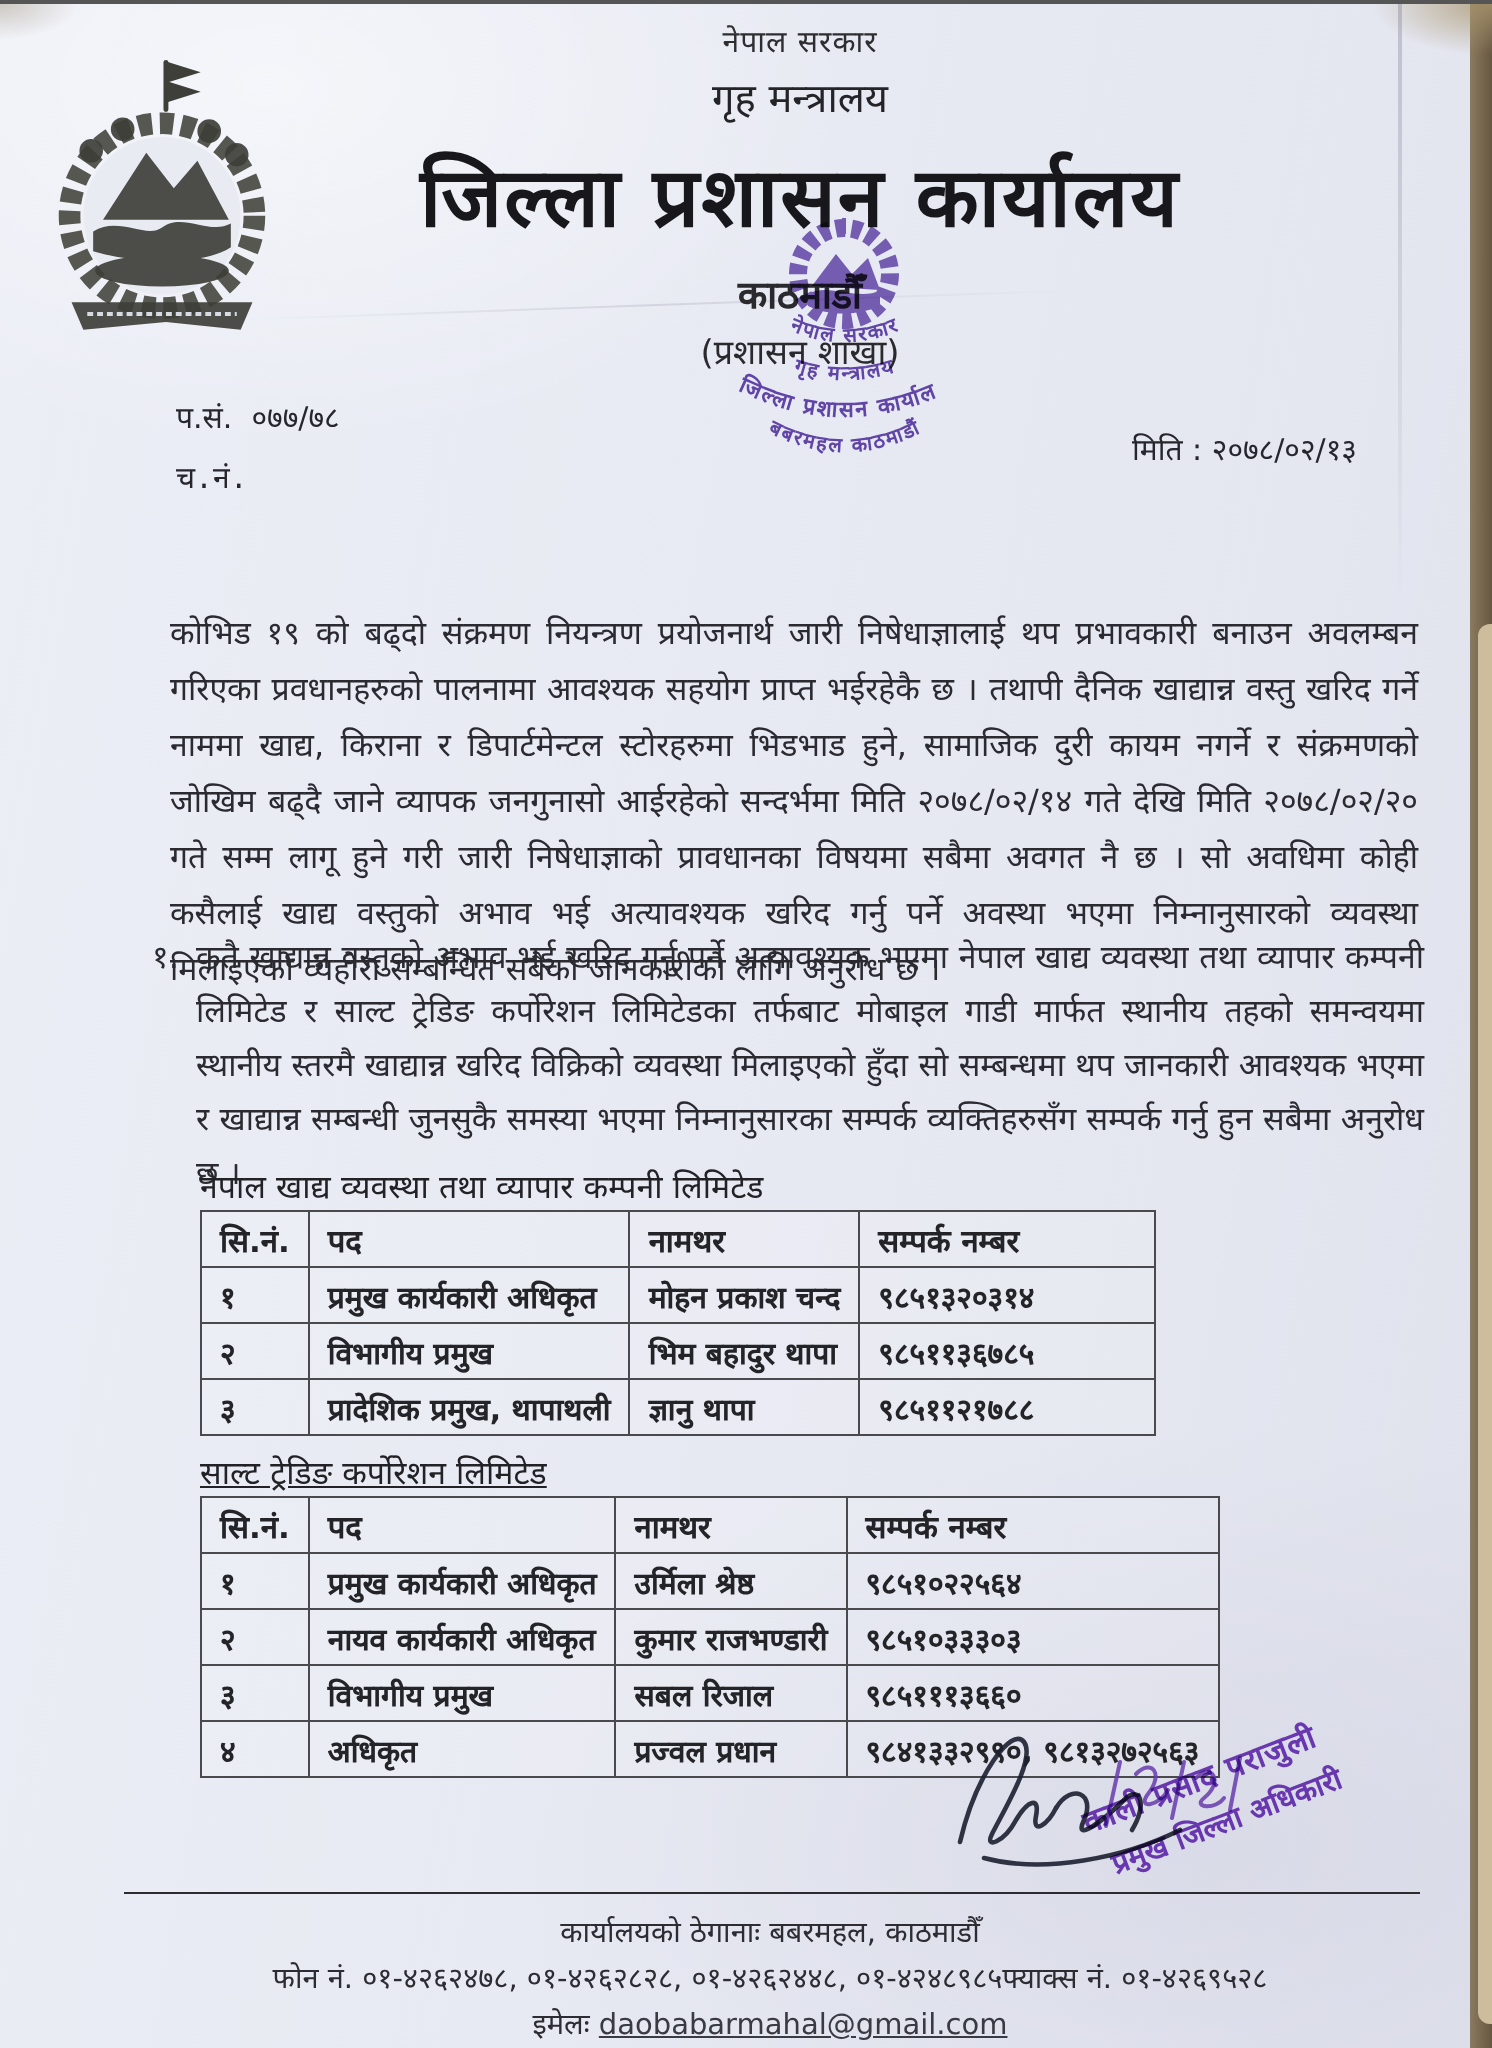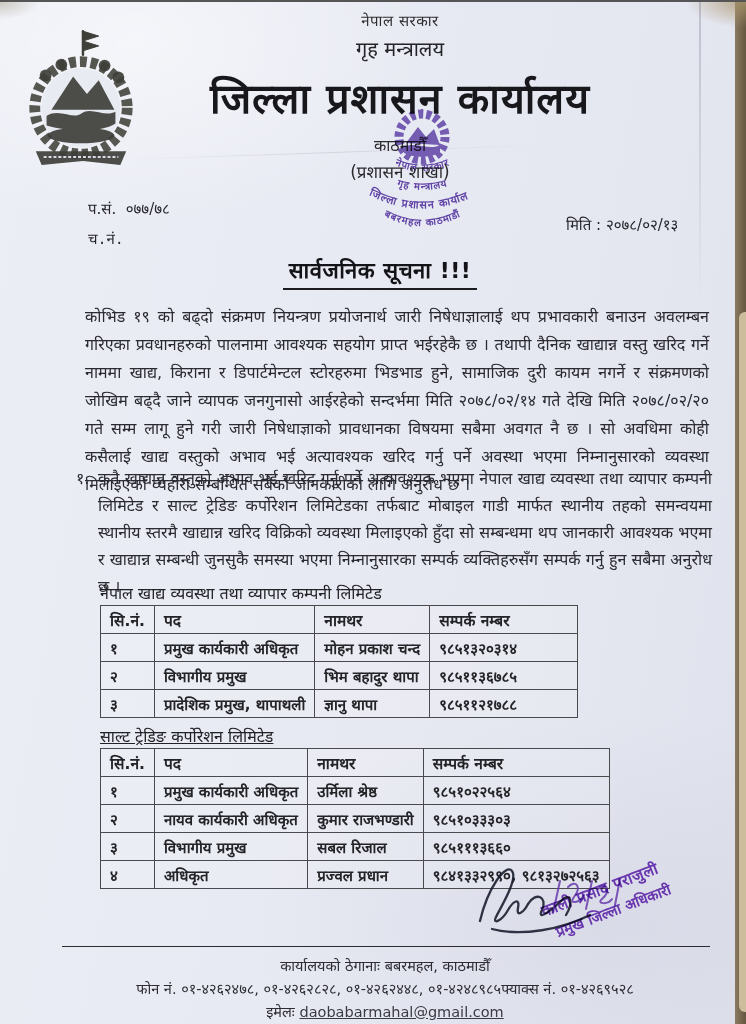--- a/index.html
+++ b/index.html
@@ -20,21 +20,21 @@
   .crease-d{position:absolute;left:120px;top:150px;width:420px;height:1px;background:linear-gradient(to right,rgba(140,140,160,0),rgba(140,140,160,.25),rgba(140,140,160,0));transform:rotate(-2deg);}
 
   
   .emblem{position:absolute;left:22px;top:18px;width:118px;height:160px;}
 
   
   .header{position:absolute;left:55px;top:8px;width:690px;text-align:center;}
   .gov{font-size:15px;letter-spacing:.5px;color:#2e2e30;}
   .ministry{font-size:20px;margin-top:5px;color:#242428;font-family:"DejaVu Serif","Liberation Serif",serif;}
   .office{font-size:41px;font-weight:bold;margin-top:7px;color:#18181c;font-family:"DejaVu Serif","Liberation Serif",serif;letter-spacing:1px;}
-  .district{font-size:16px;margin-top:9px;color:#2a2a2e;}
+  .district{font-size:19px;margin-top:9px;color:#2a2a2e;font-weight:bold;}
   .branch{font-size:17px;margin-top:4px;color:#2a2a2e;}
 
   
   .stamp-round{position:absolute;left:340px;top:103px;width:165px;height:145px;mix-blend-mode:multiply;opacity:.92;}
 
   
   .meta-ps{position:absolute;left:88px;top:196px;font-size:15px;}
   .meta-chn{position:absolute;left:88px;top:226px;font-size:15px;font-family:Liberation Mono, monospace;}
   .meta-miti{position:absolute;left:566px;top:212px;font-size:15px;}
 
@@ -136,23 +136,20 @@
     <span>०७७/७८</span>
   </div>
   <div class="meta-chn">
     <span>च.नं.</span>
   </div>
   <div class="meta-miti">
     <span>मिति :</span>
     <span>२०७८/०२/१३</span>
   </div>
 
-  <div class="title-wrap">
-    <span class="title">सार्वजनिक सूचना !!!</span>
-  </div>
 
   <div class="para1">कोभिड १९ को बढ्दो संक्रमण नियन्त्रण प्रयोजनार्थ जारी निषेधाज्ञालाई थप प्रभावकारी बनाउन अवलम्बन गरिएका प्रवधानहरुको पालनामा आवश्यक सहयोग प्राप्त भईरहेकै छ । तथापी दैनिक खाद्यान्न वस्तु खरिद गर्ने नाममा खाद्य, किराना र डिपार्टमेन्टल स्टोरहरुमा भिडभाड हुने, सामाजिक दुरी कायम नगर्ने र संक्रमणको जोखिम बढ्दै जाने व्यापक जनगुनासो आईरहेको सन्दर्भमा मिति २०७८/०२/१४ गते देखि मिति २०७८/०२/२० गते सम्म लागू हुने गरी जारी निषेधाज्ञाको प्रावधानका विषयमा सबैमा अवगत नै छ । सो अवधिमा कोही कसैलाई खाद्य वस्तुको अभाव भई अत्यावश्यक खरिद गर्नु पर्ने अवस्था भएमा निम्नानुसारको व्यवस्था मिलाइएको व्यहोरा सम्बन्धित सबैको जानकारीको लागि अनुरोध छ ।</div>
 
   <div class="item1">
     <div class="num">१.</div>
     <div class="txt">कतै खाद्यान्न वस्तुको अभाव भई खरिद गर्नु पर्ने अत्यावश्यक भएमा नेपाल खाद्य व्यवस्था तथा व्यापार कम्पनी लिमिटेड र साल्ट ट्रेडिङ कर्पोरेशन लिमिटेडका तर्फबाट मोबाइल गाडी मार्फत स्थानीय तहको समन्वयमा स्थानीय स्तरमै खाद्यान्न खरिद विक्रिको व्यवस्था मिलाइएको हुँदा सो सम्बन्धमा थप जानकारी आवश्यक भएमा र खाद्यान्न सम्बन्धी जुनसुकै समस्या भएमा निम्नानुसारका सम्पर्क व्यक्तिहरुसँग सम्पर्क गर्नु हुन सबैमा अनुरोध छ ।</div>
   </div>
 
   <div class="tbl-label lbl1">नेपाल खाद्य व्यवस्था तथा व्यापार कम्पनी लिमिटेड</div>
   <table class="tbl tbl1">

